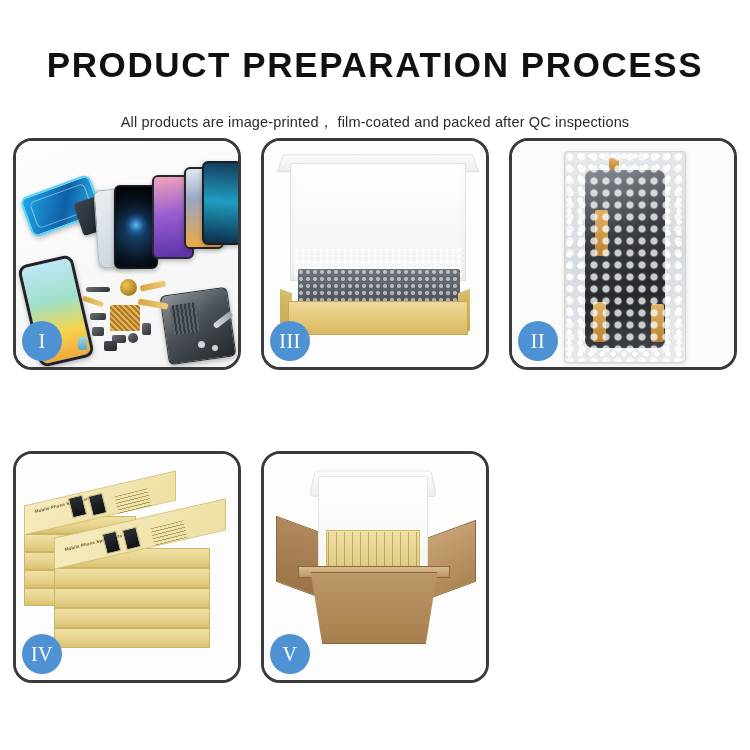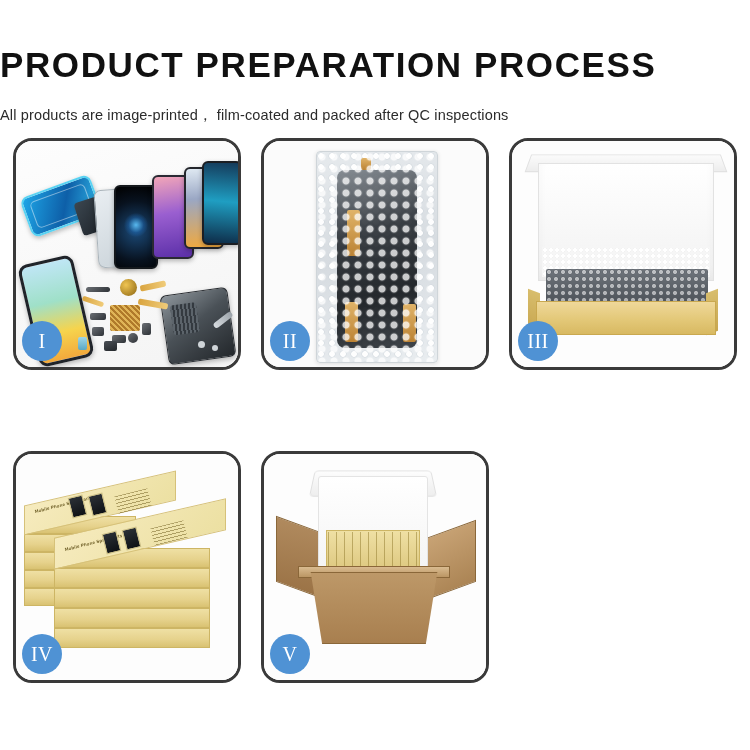--- a/index.html
+++ b/index.html
@@ -5,31 +5,31 @@
   * { box-sizing: border-box; margin: 0; padding: 0; }
   html, body {
     width: 750px; height: 750px;
     background: #ffffff;
     font-family: "Liberation Sans", sans-serif;
     overflow: hidden;
   }
   .page { position: relative; width: 750px; height: 750px; background: #fff; }
 
   
-  .header { position: absolute; left: 0; top: 0; width: 750px; text-align: left; }
+  .header { position: absolute; left: 0; top: 0; width: 750px; text-align: center; }
   .title {
     font-family: "Liberation Sans", sans-serif;
     font-size: 35px; font-weight: 700; color: #111111;
     letter-spacing: 1.6px; line-height: 1; margin-top: 47px;
     white-space: nowrap;
   }
   .subtitle {
     font-family: "Liberation Sans", sans-serif;
     font-size: 14.5px; font-weight: 400; color: #2b2b2b;
-    letter-spacing: 0.15px; margin-top: 24px; white-space: nowrap;
+    letter-spacing: 0.15px; margin-top: 31px; white-space: nowrap;
   }
 
   
   .grid {
     position: absolute; left: 13px; top: 138px;
     width: 724px; height: 545px;
     display: grid;
     grid-template-columns: 228px 228px 228px;
     grid-template-rows: 232px 232px;
     column-gap: 20px; row-gap: 81px;
@@ -360,43 +360,43 @@
         <div class="chip" style="left:62px;top:196px;width:9px;height:13px;background:linear-gradient(180deg,#9fd6e8,#5aa8c4);border-radius:2px;"></div>
         <div class="chip" style="left:88px;top:200px;width:13px;height:10px;background:linear-gradient(160deg,#4a4f55,#23272b);border-radius:2px;"></div>
         <div class="chip" style="left:196px;top:176px;width:22px;height:6px;background:linear-gradient(90deg,#d8dde1,#9aa1a8);border-radius:3px;transform:rotate(-38deg);"></div>
         <div class="chip" style="left:182px;top:200px;width:7px;height:7px;border-radius:50%;background:#cfd4d8;"></div>
         <div class="chip" style="left:196px;top:204px;width:6px;height:6px;border-radius:50%;background:#cfd4d8;"></div>
         <div class="badge">I</div>
       </div>
     </div>
 
     <div class="panel">
+      <div class="panel-stage p3">
+        <div class="b3-lid-top"></div>
+        <div class="b3-lid"></div>
+        <div class="b3-foam"></div>
+        <div class="b3-content"></div>
+        <div class="b3-side-l"></div>
+        <div class="b3-side-r"></div>
+        <div class="b3-front"></div>
+        <div class="badge">III</div>
+      </div>
+    </div>
+
+    <div class="panel">
       <div class="panel-stage p2">
         <div class="bw-bag">
           <div class="bw-screen"></div>
           <div class="bw-flex" style="left:30px;top:58px;"></div>
           <div class="bw-flex" style="left:28px;top:150px;height:40px;"></div>
           <div class="bw-flex" style="left:86px;top:152px;height:38px;"></div>
           <div class="bw-flex" style="left:44px;top:6px;width:10px;height:12px;"></div>
           <div class="bw-bubbles"></div>
         </div>
         <div class="badge">II</div>
-      </div>
-    </div>
-
-    <div class="panel">
-      <div class="panel-stage p3">
-        <div class="b3-lid-top"></div>
-        <div class="b3-lid"></div>
-        <div class="b3-foam"></div>
-        <div class="b3-content"></div>
-        <div class="b3-side-l"></div>
-        <div class="b3-side-r"></div>
-        <div class="b3-front"></div>
-        <div class="badge">III</div>
       </div>
     </div>
 
     <div class="panel">
       <div class="panel-stage p4">
         <div class="stack">
 
           <div class="yb" style="left:0px;top:46px;width:112px;height:18px;"></div>
           <div class="yb" style="left:0px;top:64px;width:112px;height:18px;"></div>
           <div class="yb" style="left:0px;top:82px;width:112px;height:18px;"></div>

